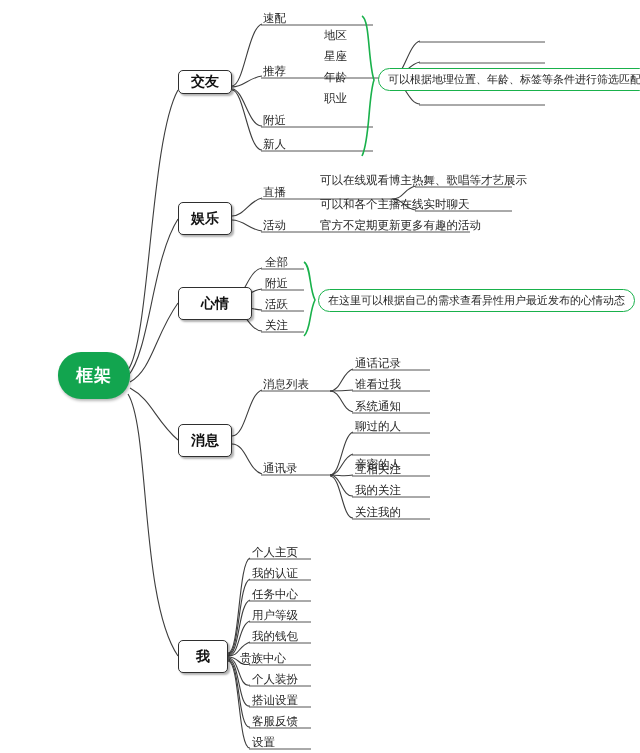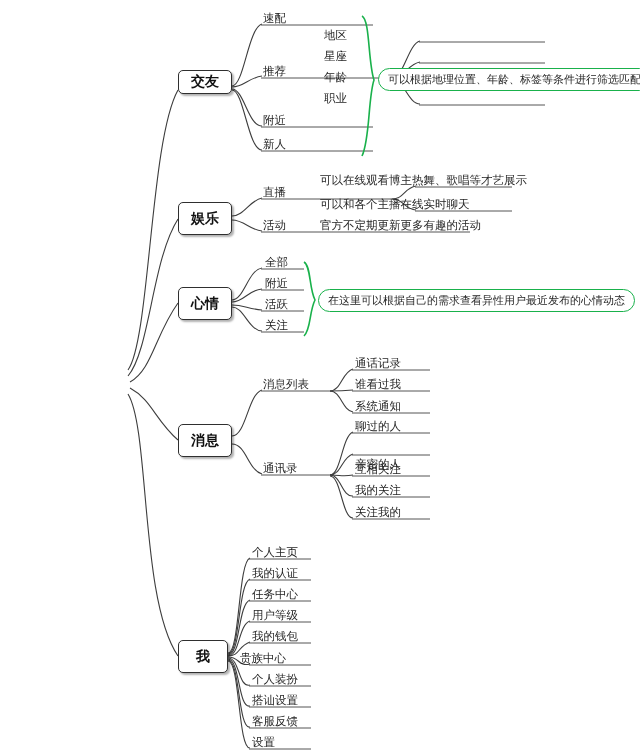--- a/index.html
+++ b/index.html
@@ -137,24 +137,25 @@
     <line class="ul" x1="249" y1="601" x2="311" y2="601"></line>
     <line class="ul" x1="249" y1="622" x2="311" y2="622"></line>
     <line class="ul" x1="249" y1="643" x2="311" y2="643"></line>
     <line class="ul" x1="249" y1="665" x2="311" y2="665"></line>
     <line class="ul" x1="249" y1="686" x2="311" y2="686"></line>
     <line class="ul" x1="249" y1="707" x2="311" y2="707"></line>
     <line class="ul" x1="249" y1="728" x2="311" y2="728"></line>
     <line class="ul" x1="249" y1="749" x2="311" y2="749"></line>
   </svg>
 
+  <div class="node root">框架</div>
 
   <div class="node lvl1" style="left:178px;top:70px;width:54px;height:24px;">交友</div>
   <div class="node lvl1" style="left:178px;top:202px;width:54px;height:33px;">娱乐</div>
-  <div class="node lvl1" style="left:178px;top:287px;width:54px;height:33px;">心情</div>
+  <div class="node lvl1" style="left:178px;top:287px;width:74px;height:33px;">心情</div>
   <div class="node lvl1" style="left:178px;top:424px;width:54px;height:33px;">消息</div>
   <div class="node lvl1" style="left:178px;top:640px;width:50px;height:33px;">我</div>
 
   <div class="lbl" style="left:263px;top:25px;">速配</div>
   <div class="lbl" style="left:263px;top:78px;">推荐</div>
   <div class="lbl" style="left:263px;top:127px;">附近</div>
   <div class="lbl" style="left:263px;top:151px;">新人</div>
 
   <div class="lbl" style="left:324px;top:42px;">地区</div>
   <div class="lbl" style="left:324px;top:63px;">星座</div>

